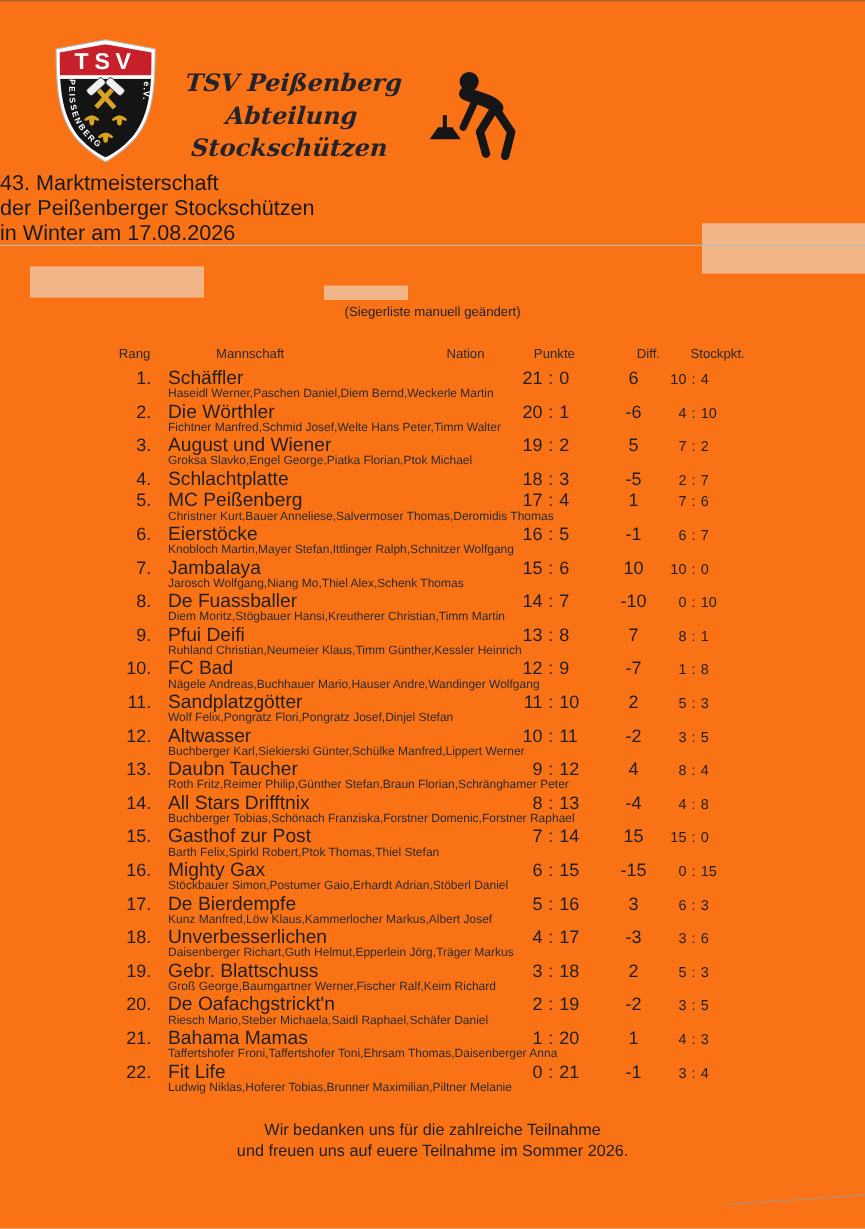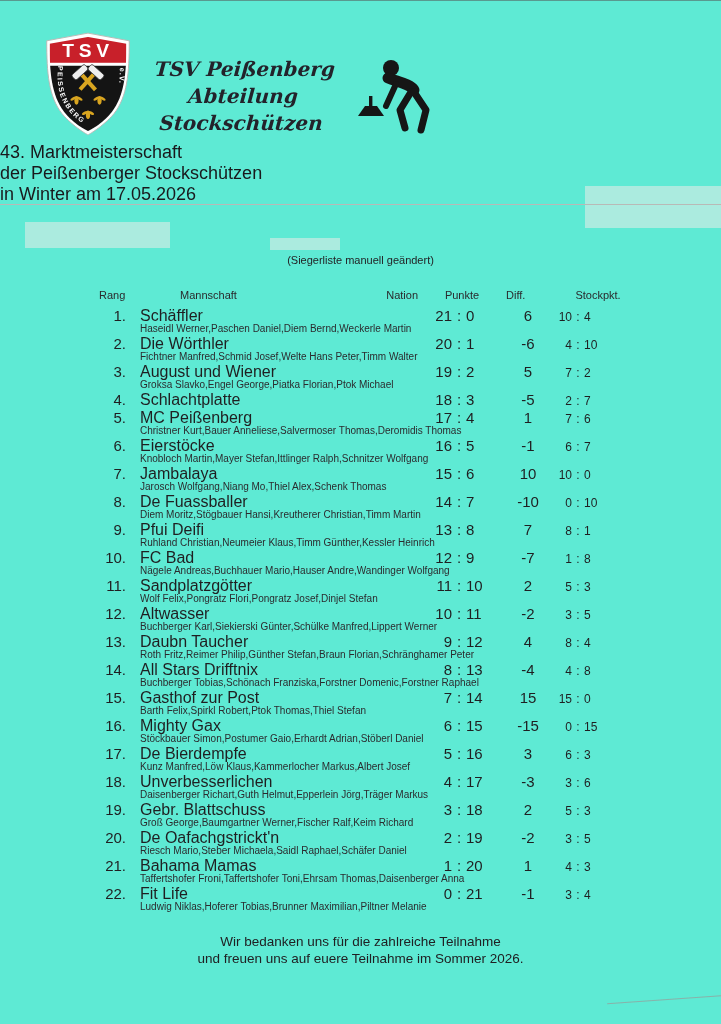--- a/index.html
+++ b/index.html
@@ -1,20 +1,20 @@
 <!DOCTYPE html>
 <html><head>
 <meta charset="utf-8">
 <style>
   html,body{margin:0;padding:0;background:#d8d8d6;}
   .page{
     position:relative;
     width:721px;height:1024px;
     margin:0 auto;
-    background:#5eead4;
+    background:#f97316;
     font-family:"Liberation Sans",sans-serif;
     color:#1f1f21;
     overflow:hidden;
   }
   
   .scan-topline{position:absolute;top:0;left:0;width:100%;height:1px;background:#555;opacity:.55;}
   .scan-rule{position:absolute;top:204px;left:0;width:100%;height:1px;background:#b9b9b6;}
   .smudge{position:absolute;background:#ebebe8;opacity:.55;}
   .sm1{left:25px;top:222px;width:145px;height:26px;}
   .sm2{left:270px;top:238px;width:70px;height:12px;}
@@ -47,23 +47,23 @@
   
   .tbl{position:absolute;top:289px;left:0;width:614px;}
   .grid{
     display:grid;
     grid-template-columns:36px 14px 232px 46px 88px 44px 96px;
     align-items:baseline;
   }
   .thead{padding-left:90px;font-size:11px;color:#2a2a2d;margin-bottom:6px;}
   .thead .h-rang{text-align:left;padding-left:9px;}
   .thead .h-team{grid-column:3;text-align:left;margin-left:40px;}
-  .thead .h-nation{text-align:right;}
+  .thead .h-nation{text-align:left;}
   .thead .h-punkte{text-align:center;}
-  .thead .h-diff{text-align:left;}
+  .thead .h-diff{text-align:right;}
   .thead .h-stock{text-align:center;}
 
   .rows{padding-left:90px;}
   .trow{margin-bottom:1px;}
   .line1{height:17px;}
   .cell.rang{grid-column:1;text-align:right;font-size:15px;}
   .cell.team{grid-column:3;font-size:16px;white-space:nowrap;overflow:visible;}
   .cell.nation{grid-column:4;text-align:center;font-size:12px;}
   .cell.punkte{grid-column:5;font-size:15px;display:flex;}
   .cell.diff{grid-column:6;text-align:center;font-size:15px;}
@@ -164,21 +164,21 @@
         <path d="M48 30 L38 52" fill="none" stroke-width="6" stroke-linecap="round"></path>
         <path d="M63 38 L52 56 L57 74" fill="none" stroke-width="7" stroke-linecap="round" stroke-linejoin="round"></path>
         <path d="M66 38 L78 56 L73 76" fill="none" stroke-width="7" stroke-linecap="round" stroke-linejoin="round"></path>
       </g>
     </svg>
   </div>
 
   <div class="title">
     <div>43. Marktmeisterschaft</div>
     <div>der Peißenberger Stockschützen</div>
-    <div>in Winter am 17.05.2026</div>
+    <div>in Winter am 17.08.2026</div>
   </div>
 
   <div class="scan-rule"></div>
 
   <div class="subtitle">(Siegerliste manuell geändert)</div>
 
   <div class="tbl">
     <div class="thead grid">
       <div class="h-rang">Rang</div>
       <div class="h-team">Mannschaft</div>

